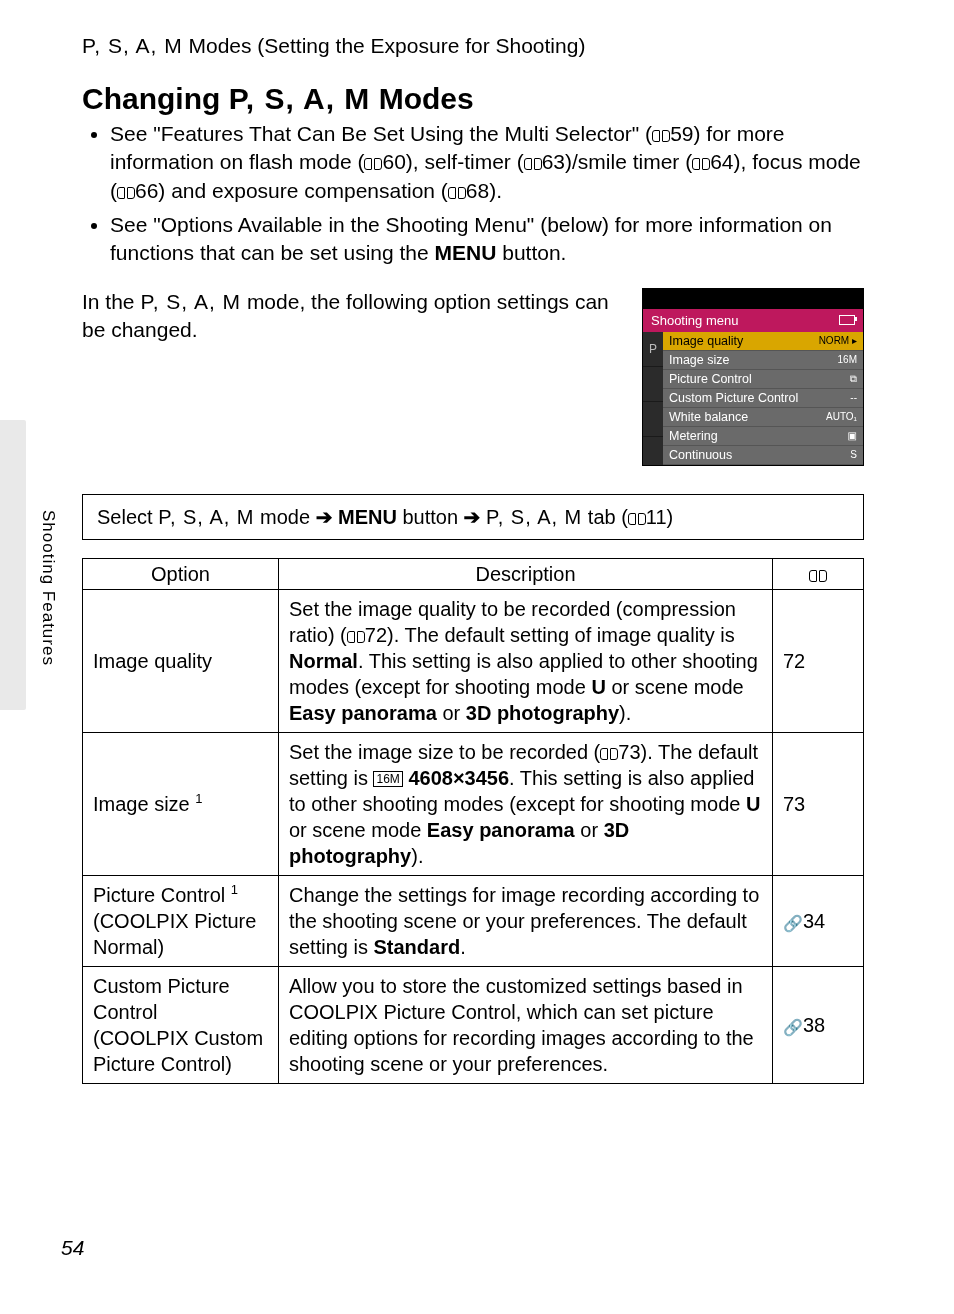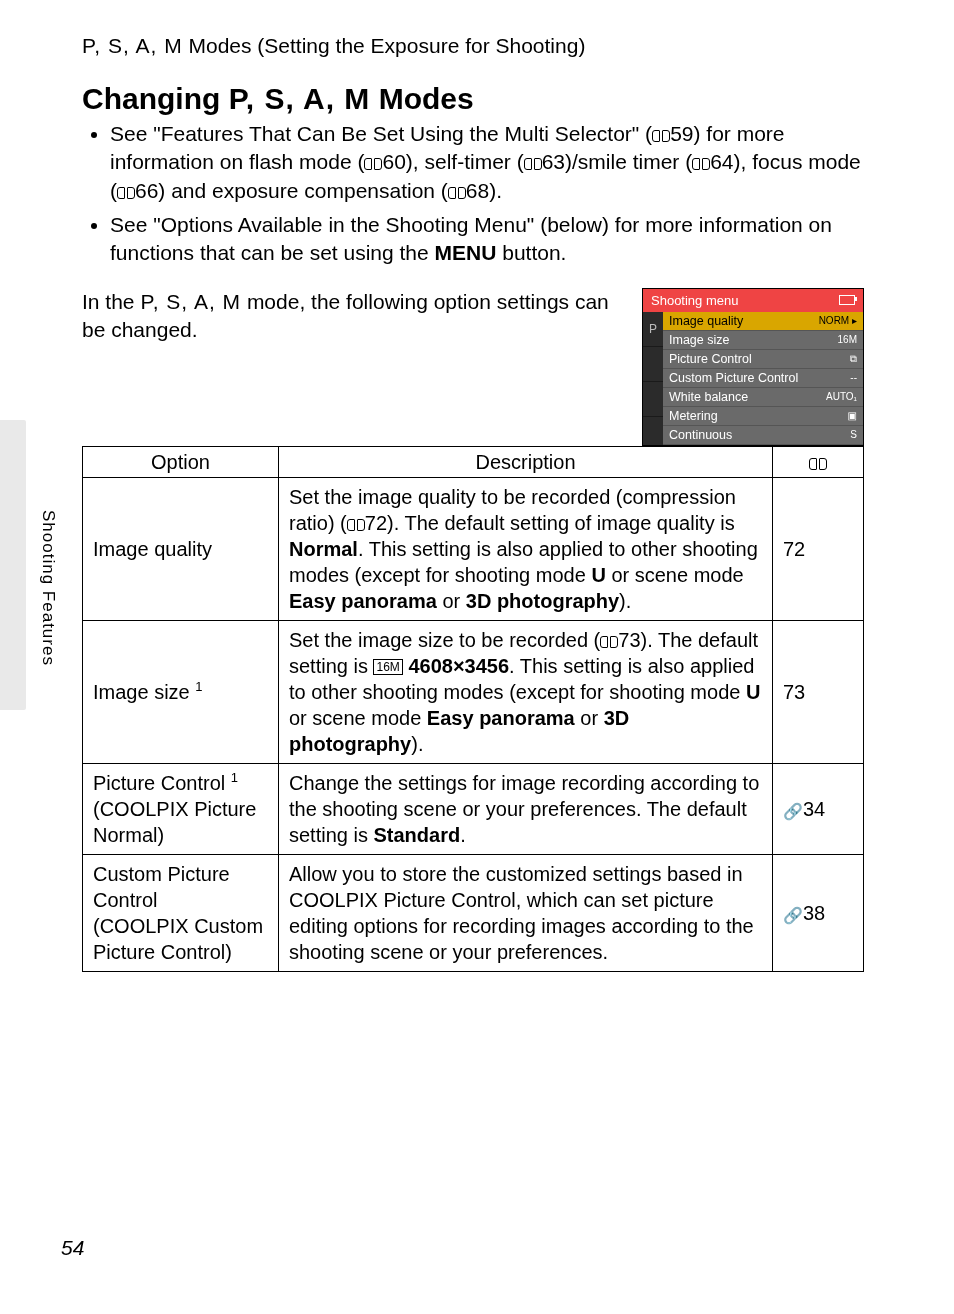--- a/index.html
+++ b/index.html
@@ -64,26 +64,27 @@
   }
   
   .mini-screen {
     width: 220px;
     border: 1px solid #000;
     background: #000;
     font-size: 13px;
     color: #fff;
   }
   .mini-screen .ms-header {
-    background: #ef4444;
+    background: #be185d;
     padding: 4px 8px;
     display: flex;
     justify-content: space-between;
     align-items: center;
     font-size: 13px;
+    margin-top: 20px;
   }
   .mini-screen .ms-body {
     display: flex;
   }
   .mini-screen .ms-tabs {
     width: 20px;
     background: #2b2b2b;
     display: flex;
     flex-direction: column;
   }
@@ -305,20 +306,25 @@
             </div>
           <div class="ms-row">
               <span>Continuous</span>
               <span class="val">S</span>
             </div>
         </div>
       </div>
     </div>
   </div>
 
+  <div class="instruction">
+    <span>Select </span><span class="modes">P, S, A, M</span><span> mode </span><span class="arrow">➔</span>
+    <span class="menu-word">MENU</span><span> button </span><span class="arrow">➔</span>
+    <span class="modes">P, S, A, M</span><span> tab (</span><span class="bookicon"></span><span>11)</span>
+  </div>
 
   <table class="options">
     <thead>
       <tr>
         <th>Option</th>
         <th>Description</th>
         <th><span class="bookicon"></span></th>
       </tr>
     </thead>
     <tbody>

